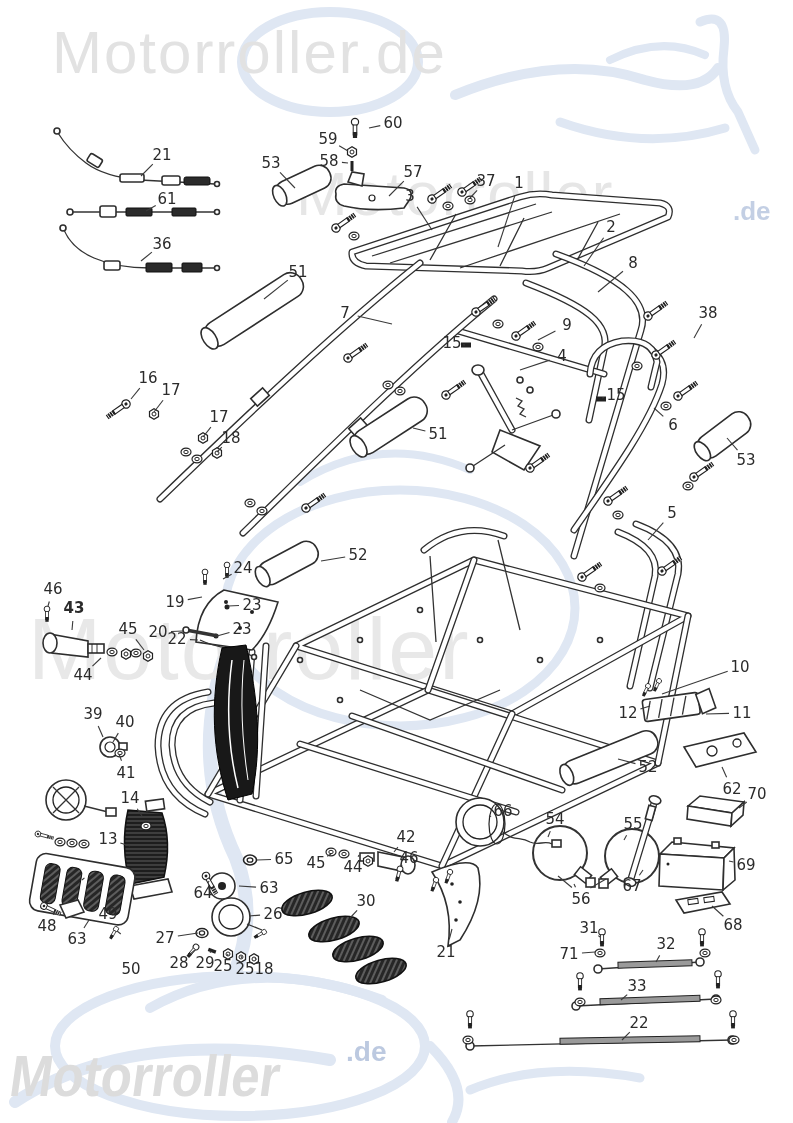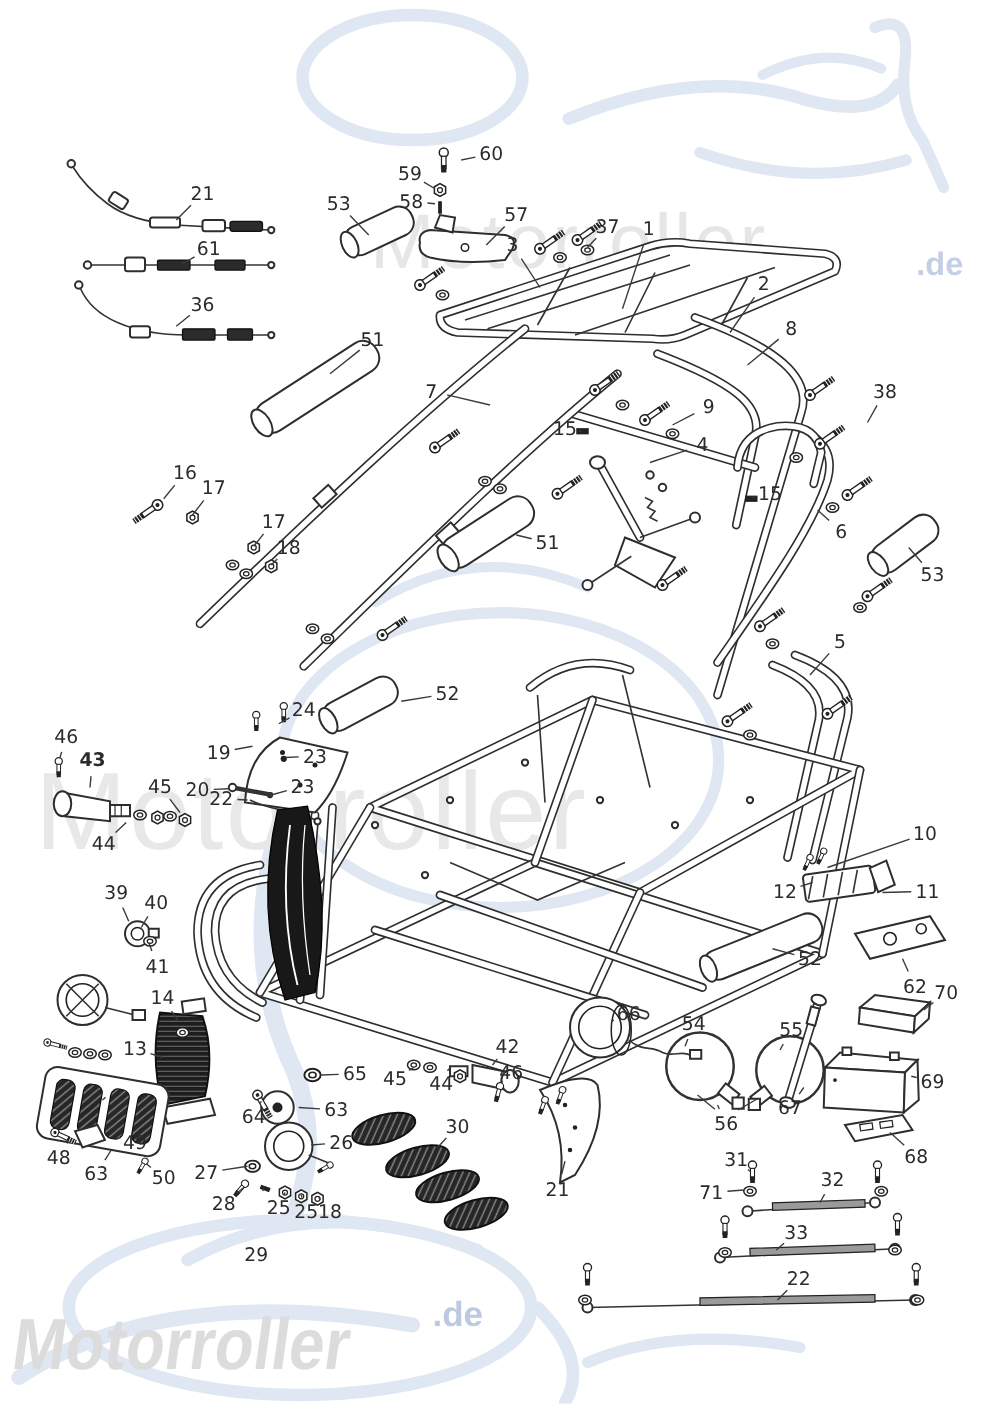--- a/index.html
+++ b/index.html
@@ -51,20 +51,21 @@
       <path d="M228,648 Q188,758 236,858 Q258,915 234,975" stroke-width="14"></path>
       <path d="M300,482 Q382,432 470,470" stroke-width="8"></path>
       <path d="M150,1008 Q250,952 382,1000" stroke-width="10"></path>
       <ellipse cx="240" cy="1046" rx="185" ry="70" stroke-width="10"></ellipse>
       <path d="M15,1102 Q130,1026 330,1060" stroke-width="12"></path>
       <path d="M430,1046 Q472,1088 452,1122" stroke-width="10"></path>
       <path d="M470,1090 Q540,1060 640,1078" stroke-width="9"></path>
     </g>
   </svg>
 
+  <span class="wm wm-top">Motorroller.de</span>
   <span class="wm wm-mid">Motorroller</span>
   <span class="wm wm-mid-de">.de</span>
   <span class="wm wm-center">Motorroller</span>
   <span class="wm wm-bottom">Motorroller</span>
   <span class="wm wm-bottom-de">.de</span>
 
   <svg class="layer diagram" viewBox="0 0 793 1123" xmlns="http://www.w3.org/2000/svg">
     <defs>
       <pattern id="mesh" width="5" height="5" patternUnits="userSpaceOnUse" patternTransform="rotate(40)">
         <rect width="5" height="5" fill="#262626"></rect>
@@ -633,21 +634,21 @@
       <span class="part-label" style="left: 446px; top: 952px;">21</span>
       <span class="part-label" style="left: 177px; top: 639px;">22</span>
       <span class="part-label" style="left: 252px; top: 605px;">23</span>
       <span class="part-label" style="left: 242px; top: 629px;">23</span>
       <span class="part-label" style="left: 243px; top: 568px;">24</span>
       <span class="part-label" style="left: 223px; top: 966px;">25</span>
       <span class="part-label" style="left: 245px; top: 969px;">25</span>
       <span class="part-label" style="left: 273px; top: 914px;">26</span>
       <span class="part-label" style="left: 165px; top: 938px;">27</span>
       <span class="part-label" style="left: 179px; top: 963px;">28</span>
-      <span class="part-label" style="left: 205px; top: 1004px; text-align: right;">29</span>
+      <span class="part-label" style="left: 205px; top: 963px; text-align: right;">29</span>
       <span class="part-label" style="left: 366px; top: 901px;">30</span>
       <span class="part-label" style="left: 589px; top: 928px;">31</span>
       <span class="part-label" style="left: 666px; top: 944px;">32</span>
       <span class="part-label" style="left: 637px; top: 986px;">33</span>
       <span class="part-label" style="left: 639px; top: 1023px;">22</span>
       <span class="part-label" style="left: 162px; top: 155px;">21</span>
       <span class="part-label" style="left: 162px; top: 244px;">36</span>
       <span class="part-label" style="left: 486px; top: 181px; text-align: center;">37</span>
       <span class="part-label" style="left: 708px; top: 313px;">38</span>
       <span class="part-label" style="left: 93px; top: 714px;">39</span>
@@ -657,21 +658,21 @@
       <span class="part-label" style="left: 74px; top: 608px; font-weight: bold;">43</span>
       <span class="part-label" style="left: 83px; top: 675px;">44</span>
       <span class="part-label" style="left: 353px; top: 867px;">44</span>
       <span class="part-label" style="left: 128px; top: 629px;">45</span>
       <span class="part-label" style="left: 316px; top: 863px;">45</span>
       <span class="part-label" style="left: 53px; top: 589px;">46</span>
       <span class="part-label" style="left: 409px; top: 858px;">46</span>
       <span class="part-label" style="left: 77px; top: 939px;">63</span>
       <span class="part-label" style="left: 47px; top: 926px;">48</span>
       <span class="part-label" style="left: 94px; top: 914px; margin-left: 14px;">49</span>
-      <span class="part-label" style="left: 131px; top: 942px;">50</span>
+      <span class="part-label" style="left: 131px; top: 969px;">50</span>
       <span class="part-label" style="left: 298px; top: 272px;">51</span>
       <span class="part-label" style="left: 438px; top: 434px;">51</span>
       <span class="part-label" style="left: 358px; top: 555px;">52</span>
       <span class="part-label" style="left: 648px; top: 767px;">52</span>
       <span class="part-label" style="left: 271px; top: 163px;">53</span>
       <span class="part-label" style="left: 746px; top: 460px;">53</span>
       <span class="part-label" style="left: 555px; top: 819px;">54</span>
       <span class="part-label" style="left: 633px; top: 824px;">55</span>
       <span class="part-label" style="left: 581px; top: 899px;">56</span>
       <span class="part-label" style="left: 413px; top: 172px;">57</span>

